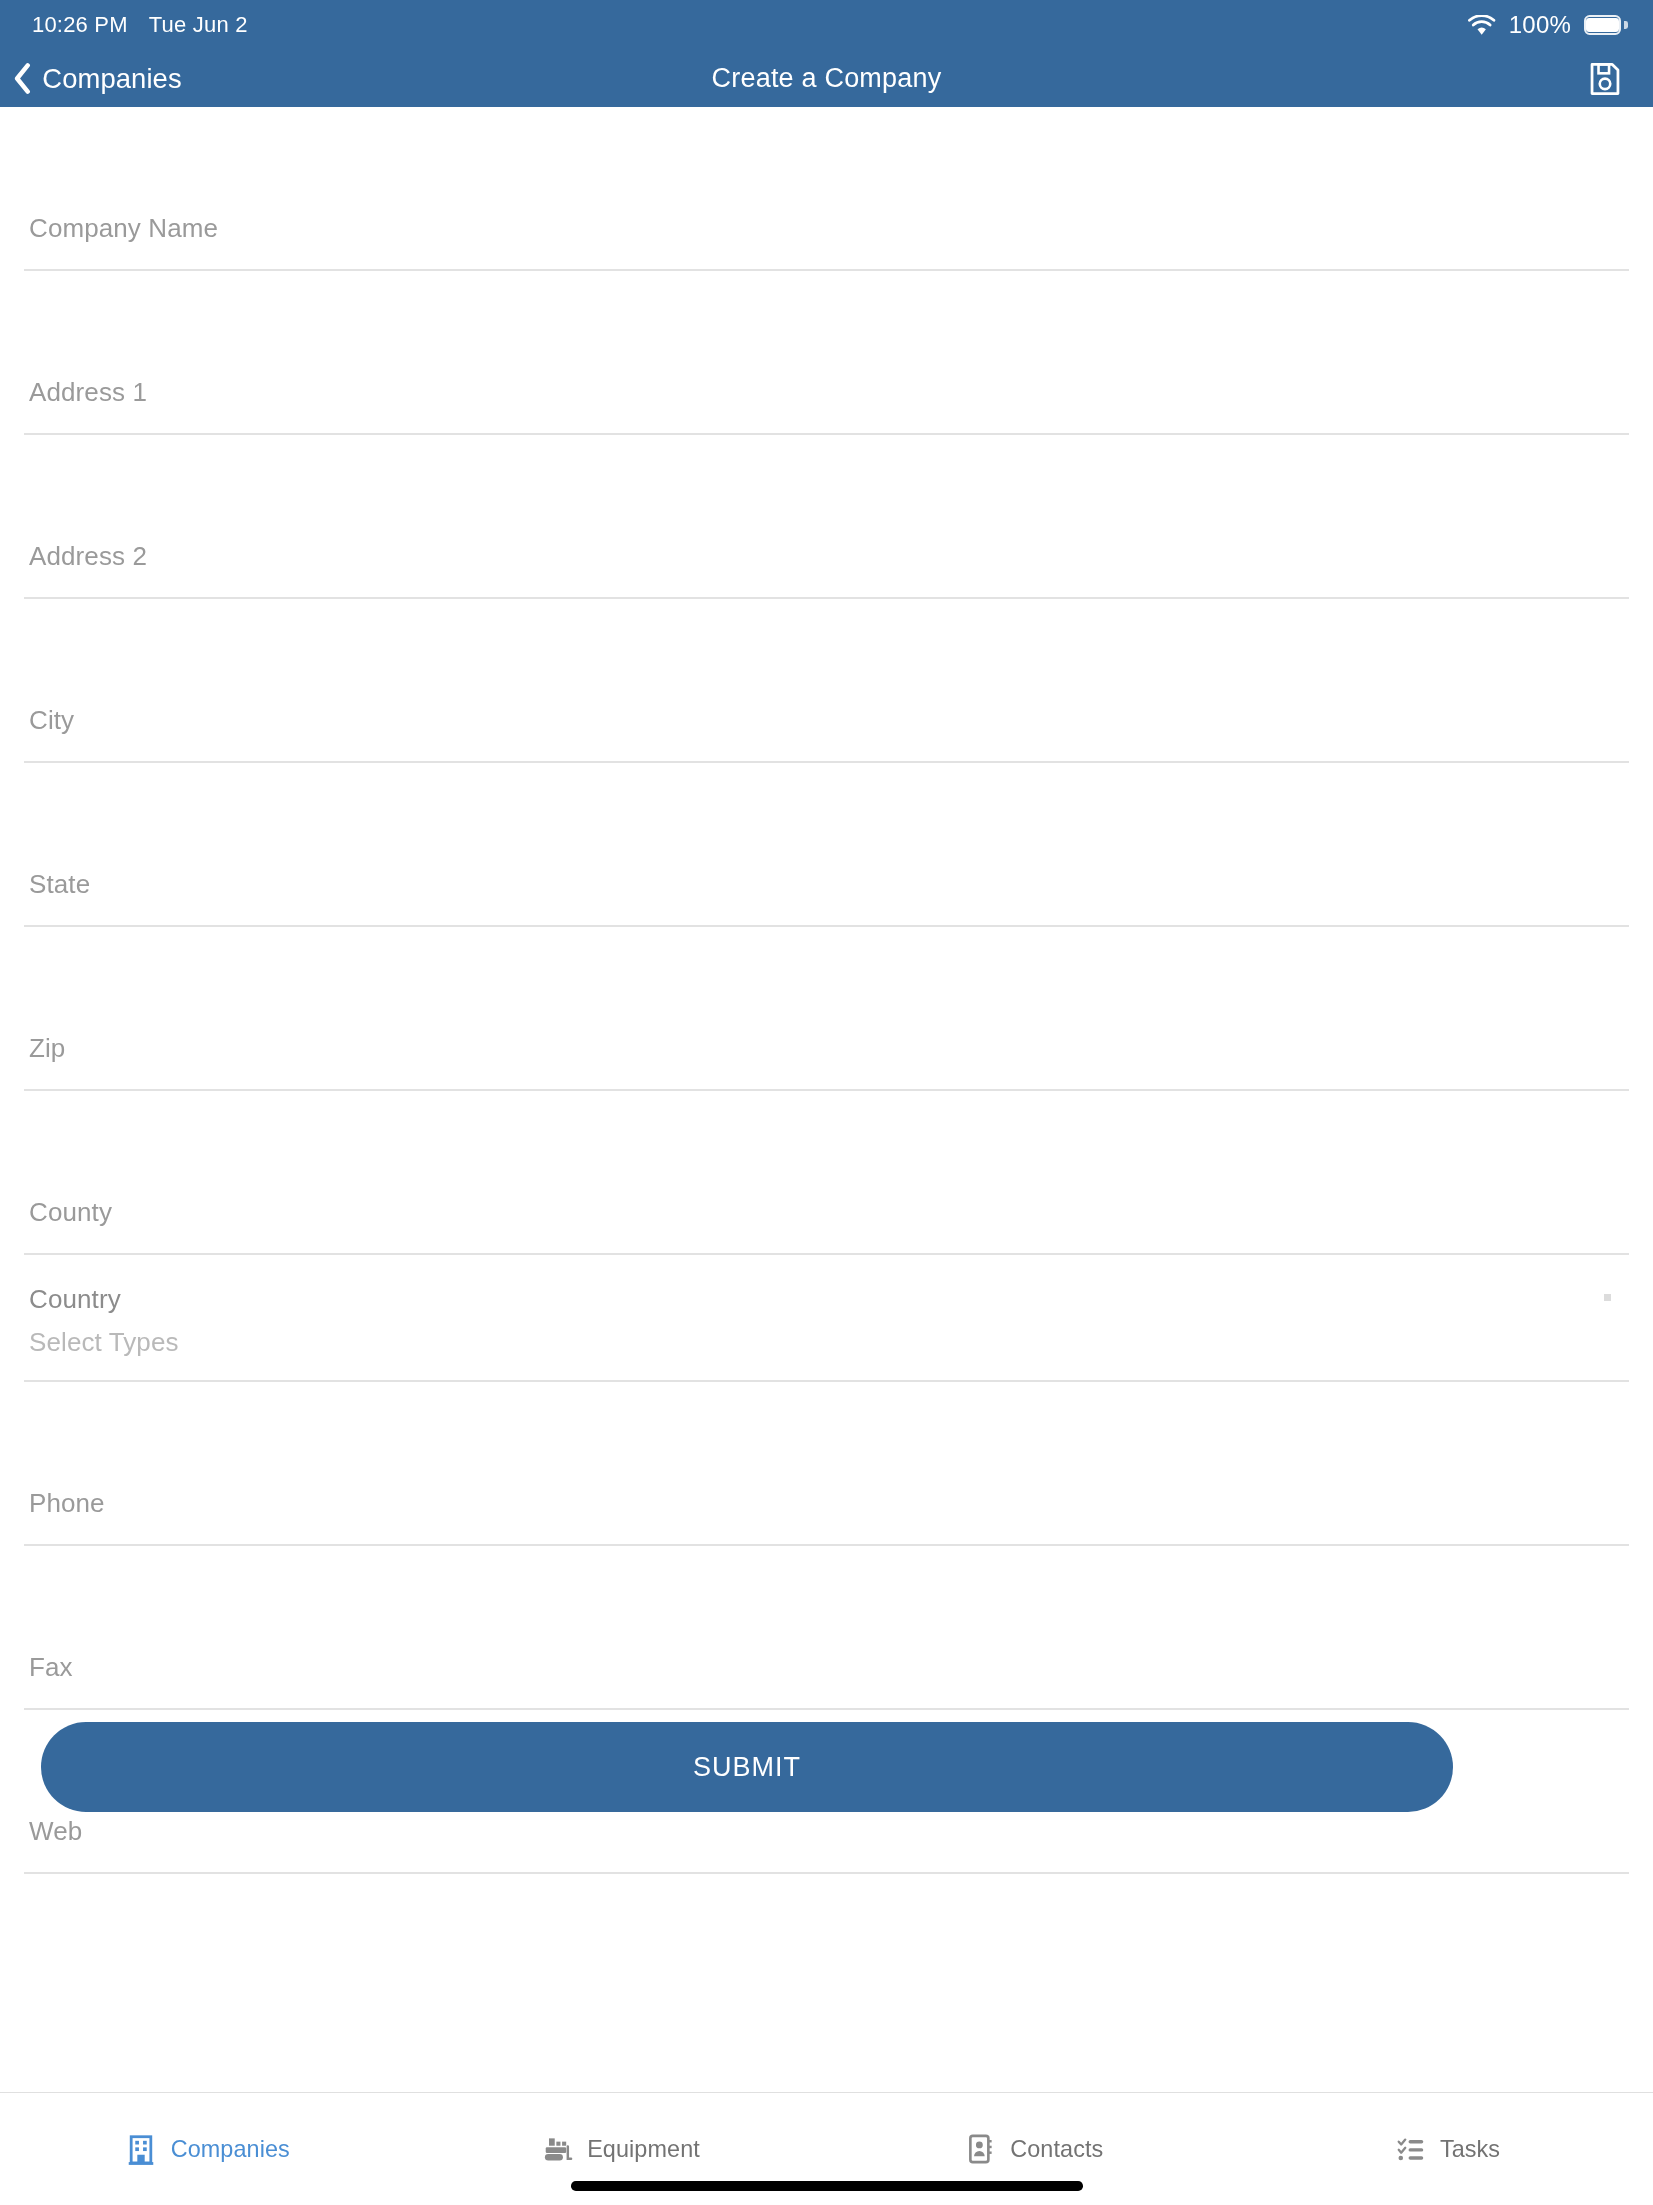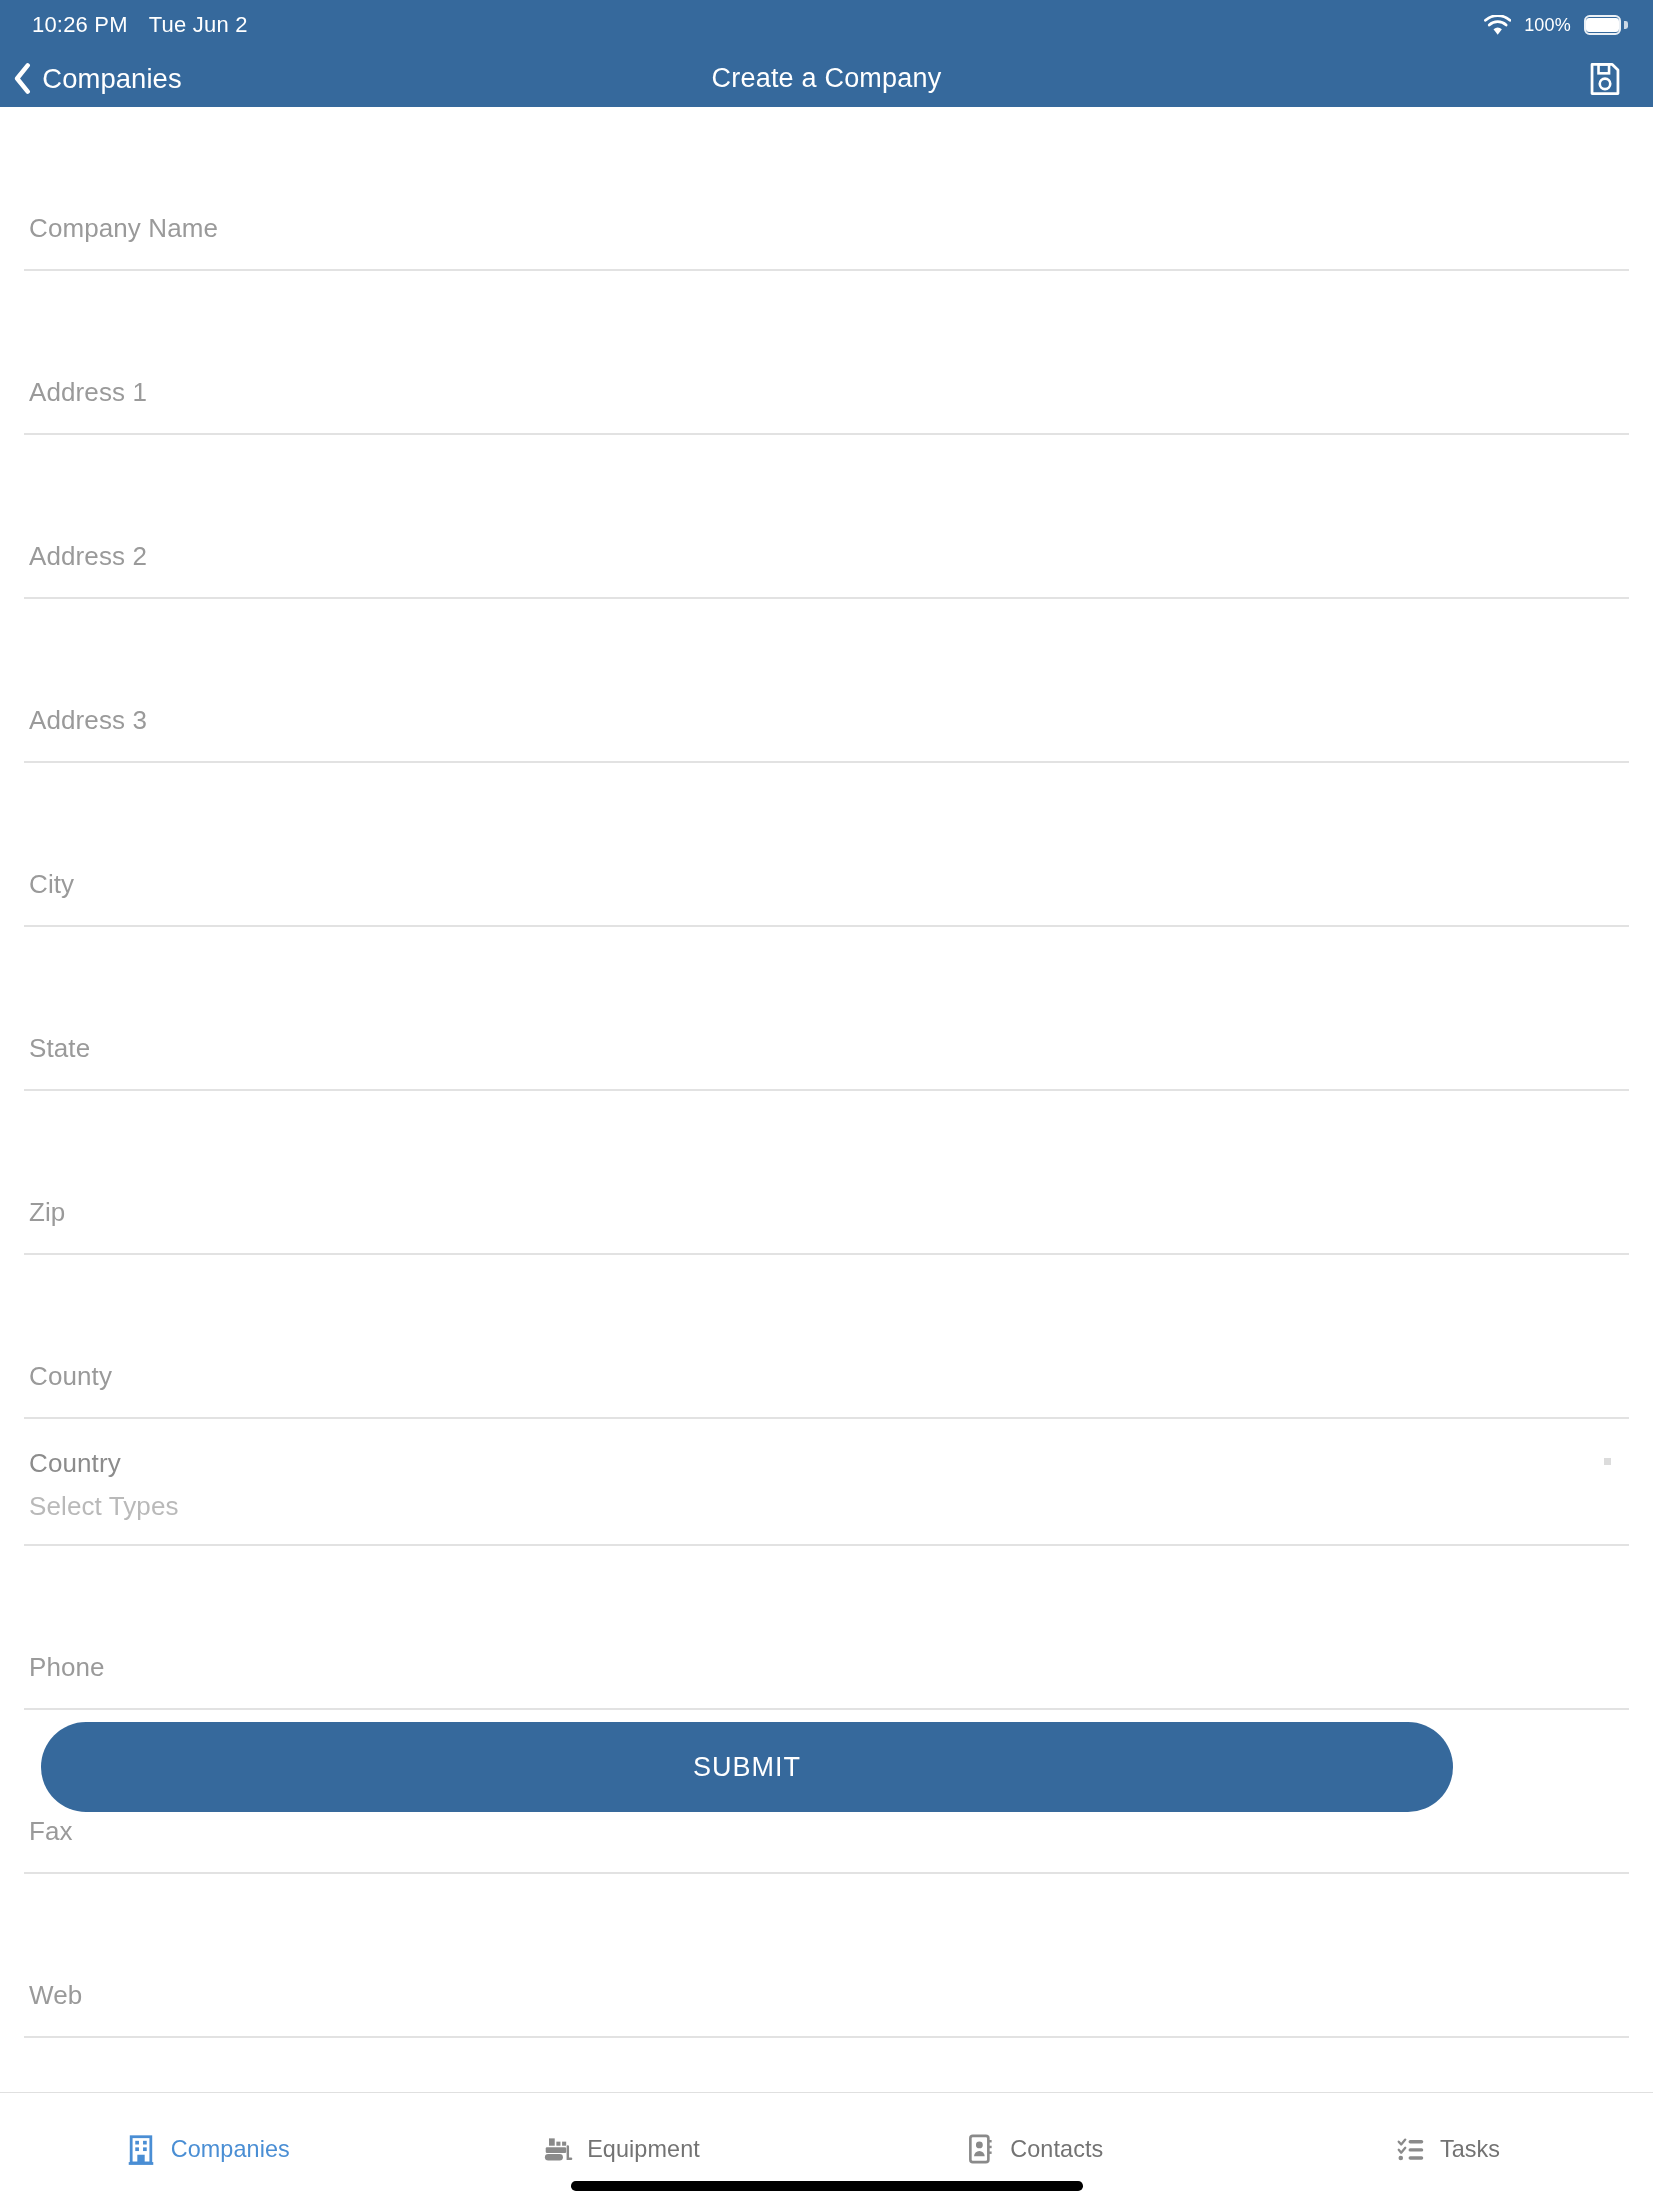--- a/index.html
+++ b/index.html
@@ -14,21 +14,21 @@
   
   .statusbar {
     position:absolute; top:0; left:0; width:1653px; height:50px;
     background:var(--brand,#36699c);
     display:flex; align-items:center;
     padding:16px 32px;
     color:#ffffff;
   }
   .sb-left { display:flex; align-items:center; gap:21px; font-size:22px; letter-spacing:0.2px; }
   .sb-spacer { flex:1; }
-  .sb-right { display:flex; align-items:center; gap:13px; font-size:18px; }
+  .sb-right { display:flex; align-items:center; gap:13px; font-size:24px; }
   .wifi-icon { width:27.4px; height:21px; display:block; }
   .battery-pct { letter-spacing:0.2px; }
   .battery-icon { width:37px; height:19.4px; position:relative; }
   .battery-body {
     position:absolute; inset:0; border:2.4px solid rgba(255,255,255,.9);
     border-radius:5.7px; background:transparent;
   }
   .battery-fill {
     position:absolute; left:2.4px; top:2.4px; bottom:2.4px; right:2.4px;
     background:#ffffff; border-radius:3.2px;
@@ -174,24 +174,20 @@
     <div class="field">
       <span class="ph">Address 1</span>
       <span class="rule"></span>
     </div>
 
     <div class="field">
       <span class="ph">Address 2</span>
       <span class="rule"></span>
     </div>
 
-    <div class="field">
-      <span class="ph">Address 3</span>
-      <span class="rule"></span>
-    </div>
 
     <div class="field">
       <span class="ph">City</span>
       <span class="rule"></span>
     </div>
 
     <div class="field">
       <span class="ph">State</span>
       <span class="rule"></span>
     </div>

